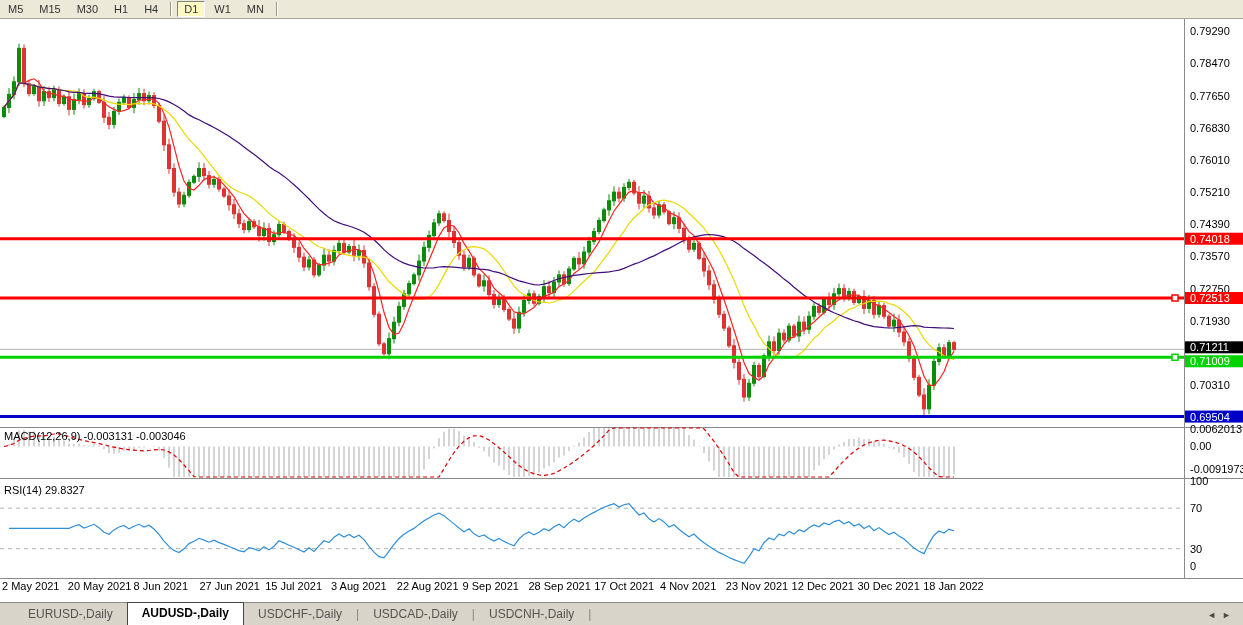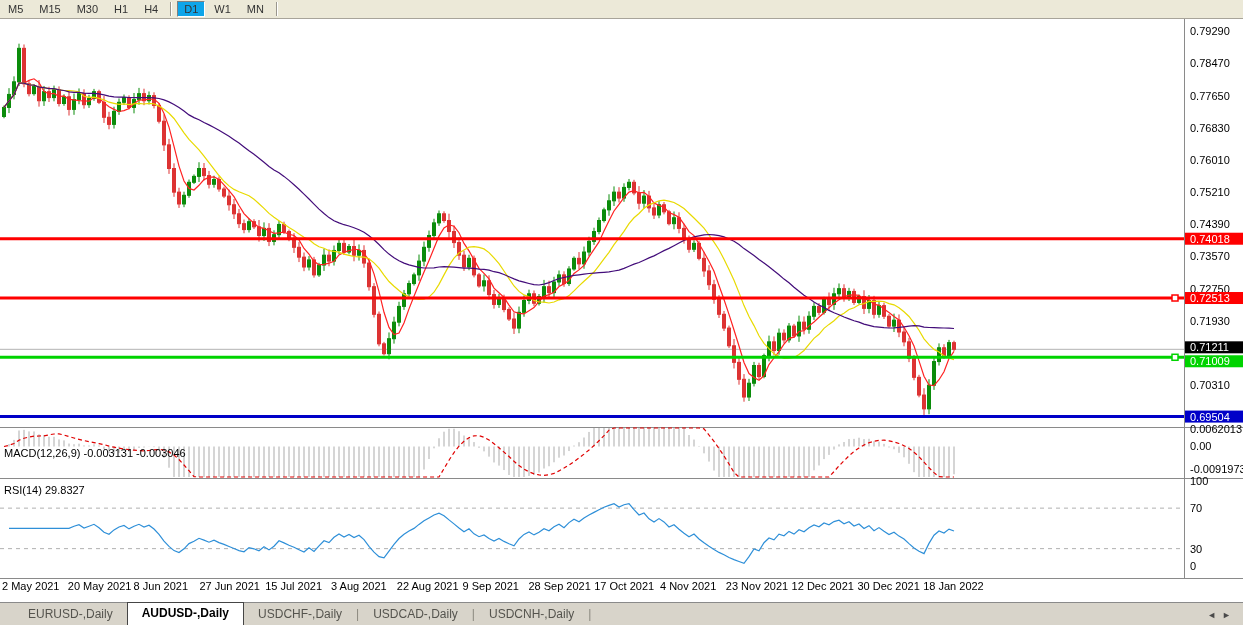--- a/index.html
+++ b/index.html
@@ -3,31 +3,31 @@
 <meta charset="utf-8">
 <style>
   html,body{margin:0;padding:0;background:#fff;}
   .app{position:relative;width:1243px;height:625px;overflow:hidden;
        font-family:"Liberation Sans",sans-serif;background:#fff;}
   
   .toolbar{position:absolute;top:0;left:0;width:1243px;height:18px;
            background:#ece9d8;border-bottom:1px solid #a8a49a;
            display:flex;align-items:center;font-size:11px;color:#333;}
   .tfbtn{padding:1px 6px;margin:0 1px;border:1px solid transparent;cursor:default;}
-  .tfbtn.active{background:#0ea5e9;border-color:#808080 #ffffff #ffffff #808080;}
+  .tfbtn.active{background:#fef9c3;border-color:#808080 #ffffff #ffffff #808080;}
   .tbsep{width:0;height:14px;border-left:1px solid #9a968c;border-right:1px solid #ffffff;margin:0 4px;}
   
   .chartwrap{position:absolute;top:19px;left:0;width:1243px;height:583px;background:#fff;}
   svg{display:block;}
   svg text{font-family:"Liberation Sans",sans-serif;}
   .overlay{position:absolute;font-size:11px;color:#000;pointer-events:none;white-space:nowrap;}
   .title-ov{top:6px;left:6px;font-weight:bold;}
   .title-ov .tri{font-size:8px;margin-right:5px;position:relative;top:-1px;}
   .title-ov span{margin-right:4px;}
-  .macd-ov{top:428px;left:4px;}
+  .macd-ov{top:411px;left:4px;}
   .rsi-ov{top:465px;left:4px;}
   
   .tabbar{position:absolute;bottom:0;left:0;width:1243px;height:23px;background:#d8d4ca;
           border-top:1px solid #8a8a8a;display:flex;align-items:flex-end;
           font-size:12px;color:#55544e;padding-left:16px;box-sizing:border-box;}
   .tab{padding:3px 12px 4px 12px;cursor:default;}
   .tab.active{background:#ffffff;border:1px solid #454545;border-bottom:none;
               color:#000;font-weight:bold;margin:0 2px;padding:3px 14px 5px 14px;}
   .tabsep{color:#8a887e;padding:3px 2px 4px 2px;}
   .tabarrows{position:absolute;right:6px;bottom:5px;font-size:9px;color:#4a4a4a;letter-spacing:6px;}

